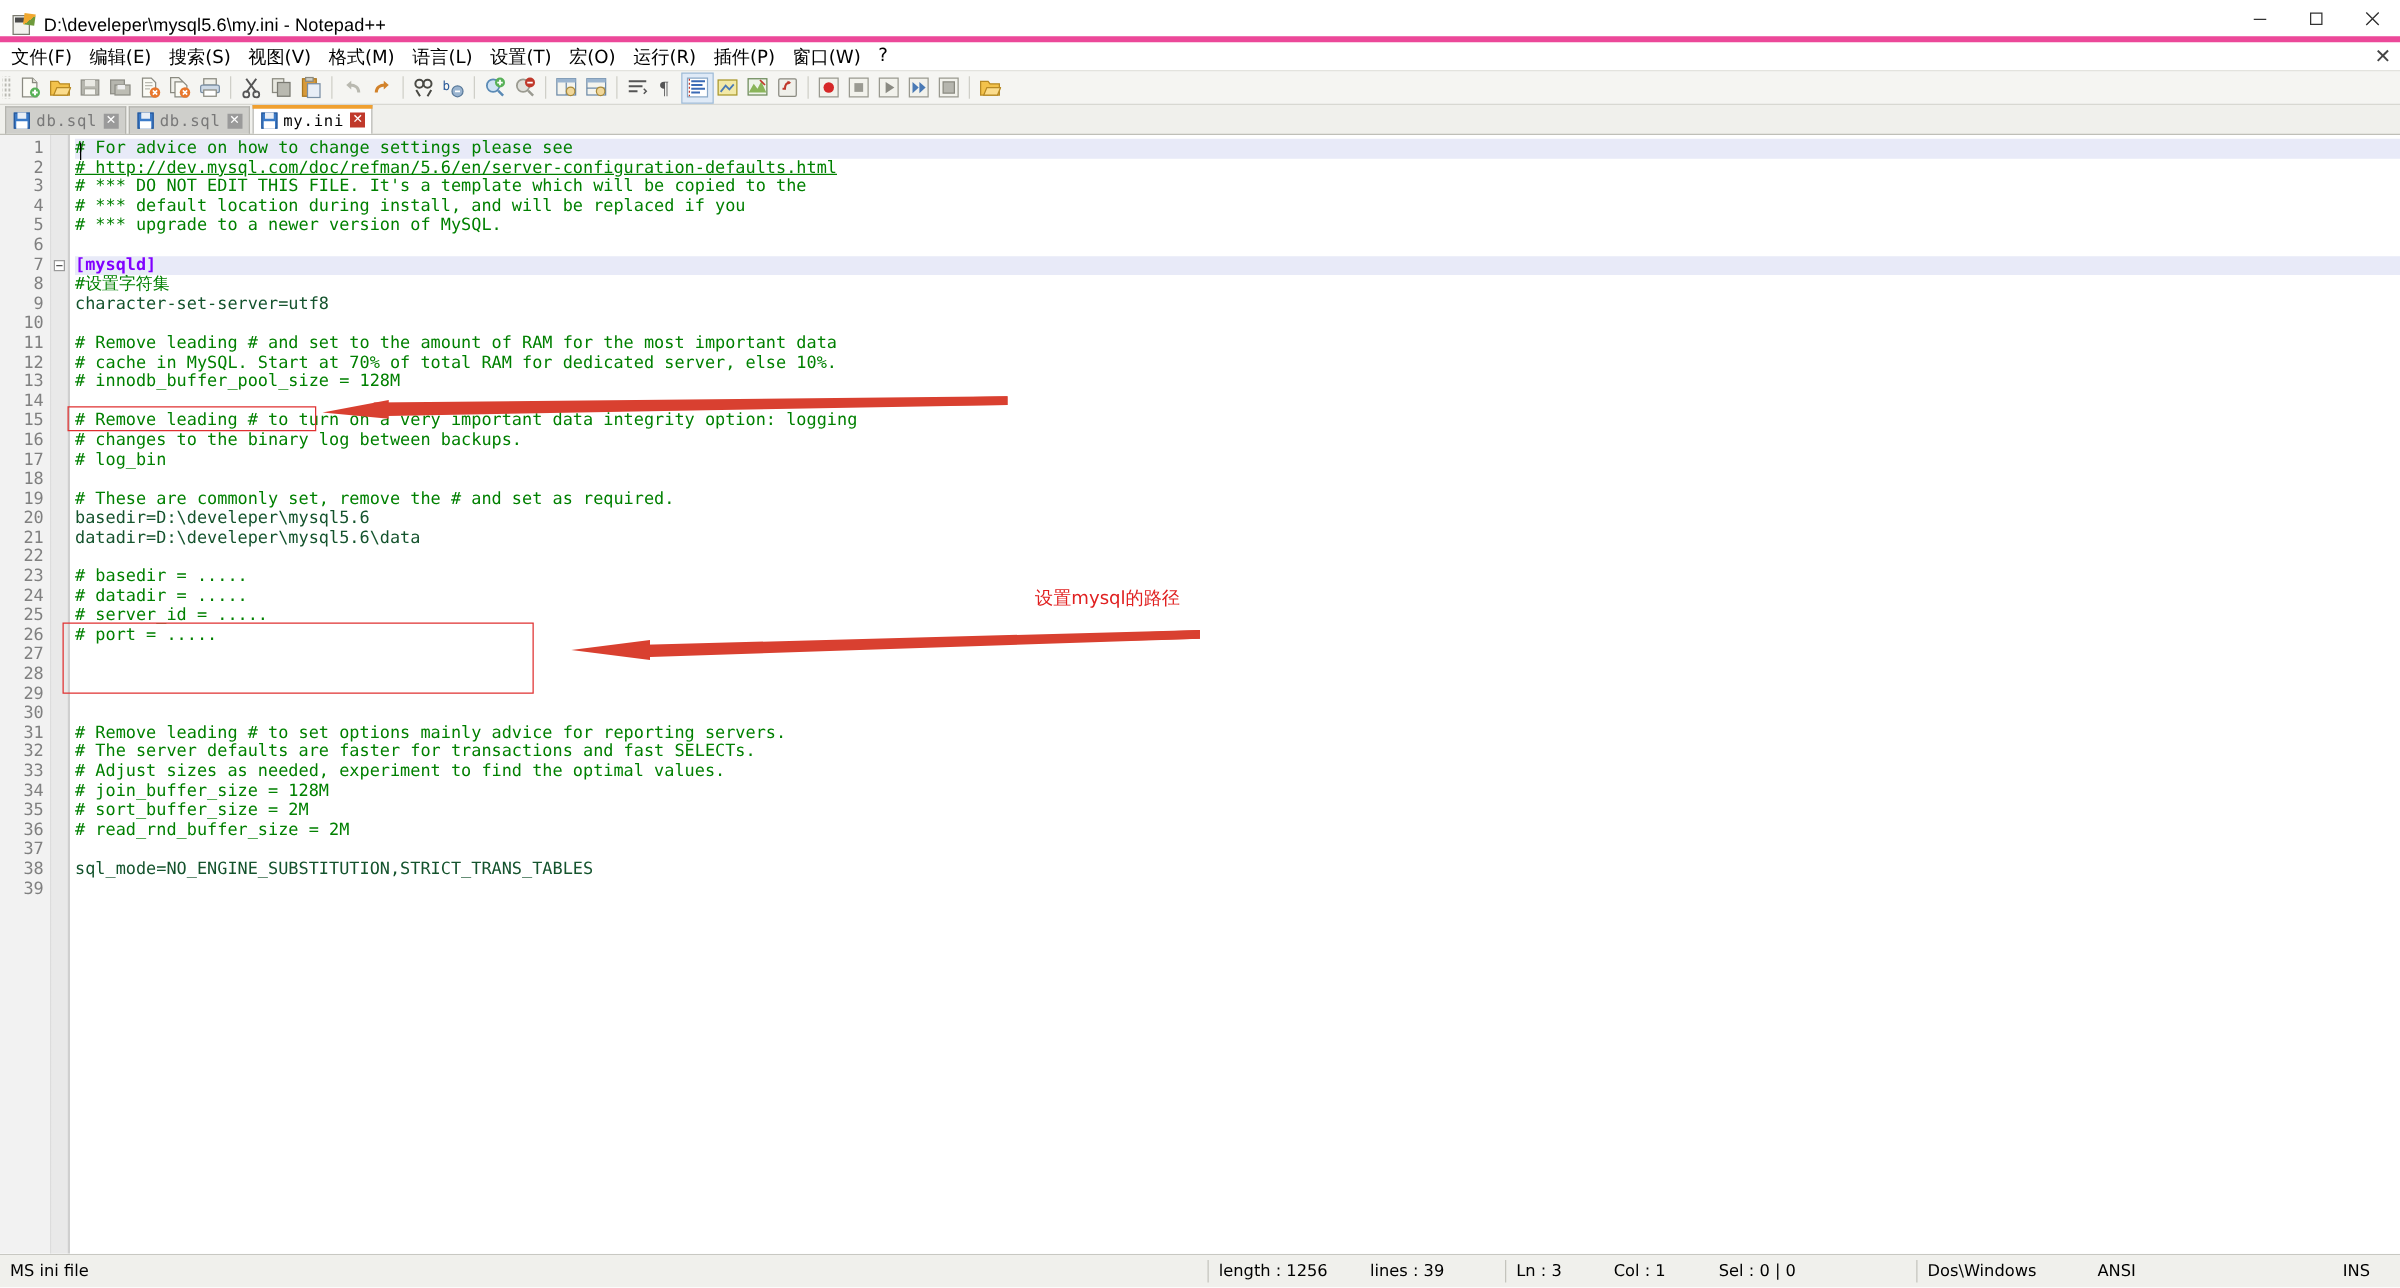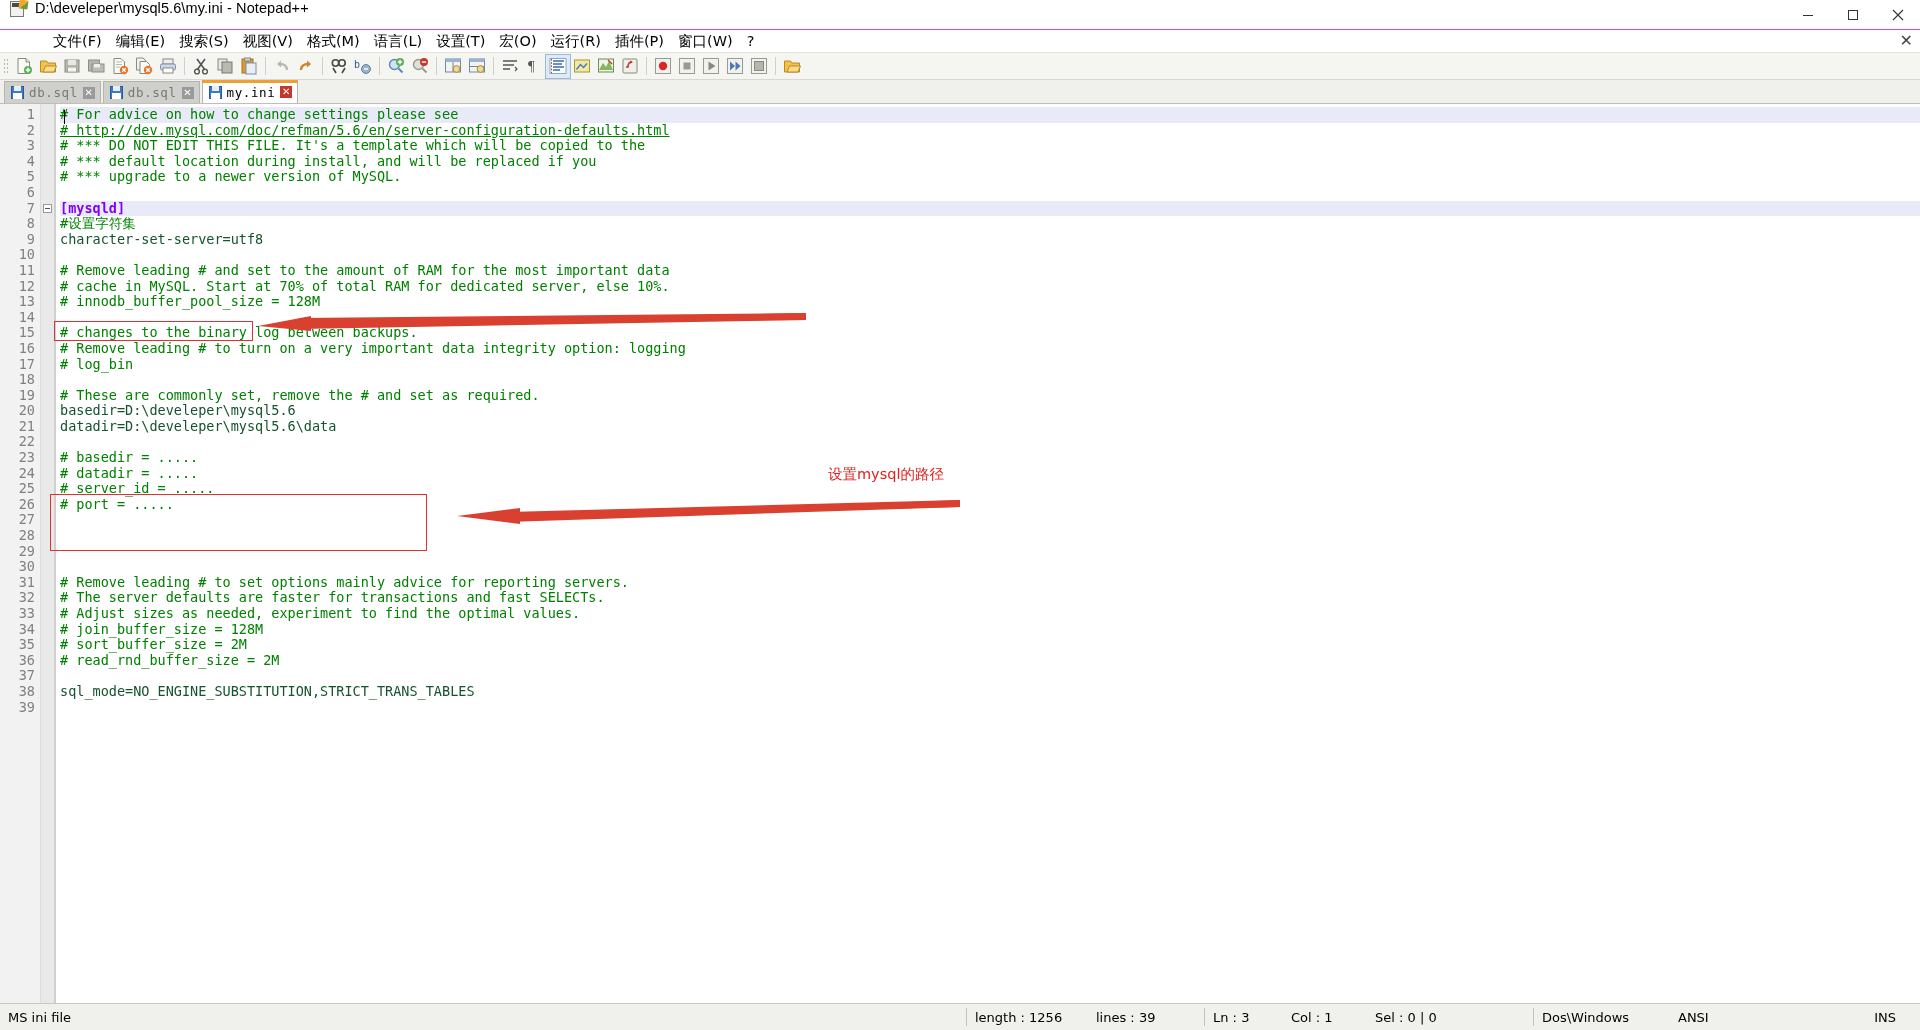--- a/index.html
+++ b/index.html
@@ -11,22 +11,22 @@
     color:#000;
     overflow:hidden;
     -webkit-font-smoothing:antialiased;
   }
   .app{width:1920px;height:1030px;display:flex;flex-direction:column;background:#ffffff;}
 
   
   .titlebar{
     height:29px;min-height:29px;
     background:#ffffff;
-    display:flex;align-items:flex-start;
-    border-bottom:1px solid #ec4899;
+    display:flex;align-items:flex-end;
+    border-bottom:5px solid #ec4899;
     position:relative;
   }
   .title-icon{
     width:18px;height:18px;margin-left:9px;margin-right:8px;
     position:relative;flex:none;
   }
   .title-icon .pad{
     position:absolute;left:1px;top:1px;width:14px;height:16px;
     background:#f2f2ee;border:1px solid #7a7a70;box-sizing:border-box;
   }
@@ -45,23 +45,22 @@
     width:45px;height:29px;display:flex;align-items:center;justify-content:center;
     font-size:15px;color:#333;
   }
   .win-btn svg{display:block;}
 
   
   .menubar{
     height:22px;min-height:22px;
     display:flex;align-items:center;
     background:#ffffff;
-    padding-left:24px;
+    padding-left:2px;
     position:relative;
-    margin-left:22px;
   }
   .menu-item{
     padding:2px 7px;font-size:14.5px;color:#000;white-space:nowrap;
     font-family:"DejaVu Sans","Liberation Sans",sans-serif;
   }
   .menu-close-x{
     position:absolute;right:7px;top:1px;font-size:16px;color:#444;
     font-family:"Liberation Sans",sans-serif;
   }
 
@@ -606,22 +605,22 @@
           <div class="ln"><span class="c-comment"># *** upgrade to a newer version of MySQL.</span></div>
           <div class="ln"><span class="c-default"></span></div>
           <div class="ln curline"><span class="c-section">[mysqld]</span></div>
           <div class="ln"><span class="c-comment">#设置字符集</span></div>
           <div class="ln"><span class="c-default">character-set-server=utf8</span></div>
           <div class="ln"><span class="c-default"></span></div>
           <div class="ln"><span class="c-comment"># Remove leading # and set to the amount of RAM for the most important data</span></div>
           <div class="ln"><span class="c-comment"># cache in MySQL. Start at 70% of total RAM for dedicated server, else 10%.</span></div>
           <div class="ln"><span class="c-comment"># innodb_buffer_pool_size = 128M</span></div>
           <div class="ln"><span class="c-default"></span></div>
+          <div class="ln"><span class="c-comment"># Remove leading # to turn on a very important data integrity option: logging</span></div>
           <div class="ln"><span class="c-comment"># changes to the binary log between backups.</span></div>
-          <div class="ln"><span class="c-comment"># Remove leading # to turn on a very important data integrity option: logging</span></div>
           <div class="ln"><span class="c-comment"># log_bin</span></div>
           <div class="ln"><span class="c-default"></span></div>
           <div class="ln"><span class="c-comment"># These are commonly set, remove the # and set as required.</span></div>
           <div class="ln"><span class="c-default">basedir=D:\develeper\mysql5.6</span></div>
           <div class="ln"><span class="c-default">datadir=D:\develeper\mysql5.6\data</span></div>
           <div class="ln"><span class="c-default"></span></div>
           <div class="ln"><span class="c-comment"># basedir = .....</span></div>
           <div class="ln"><span class="c-comment"># datadir = .....</span></div>
           <div class="ln"><span class="c-comment"># server_id = .....</span></div>
           <div class="ln"><span class="c-comment"># port = .....</span></div>

